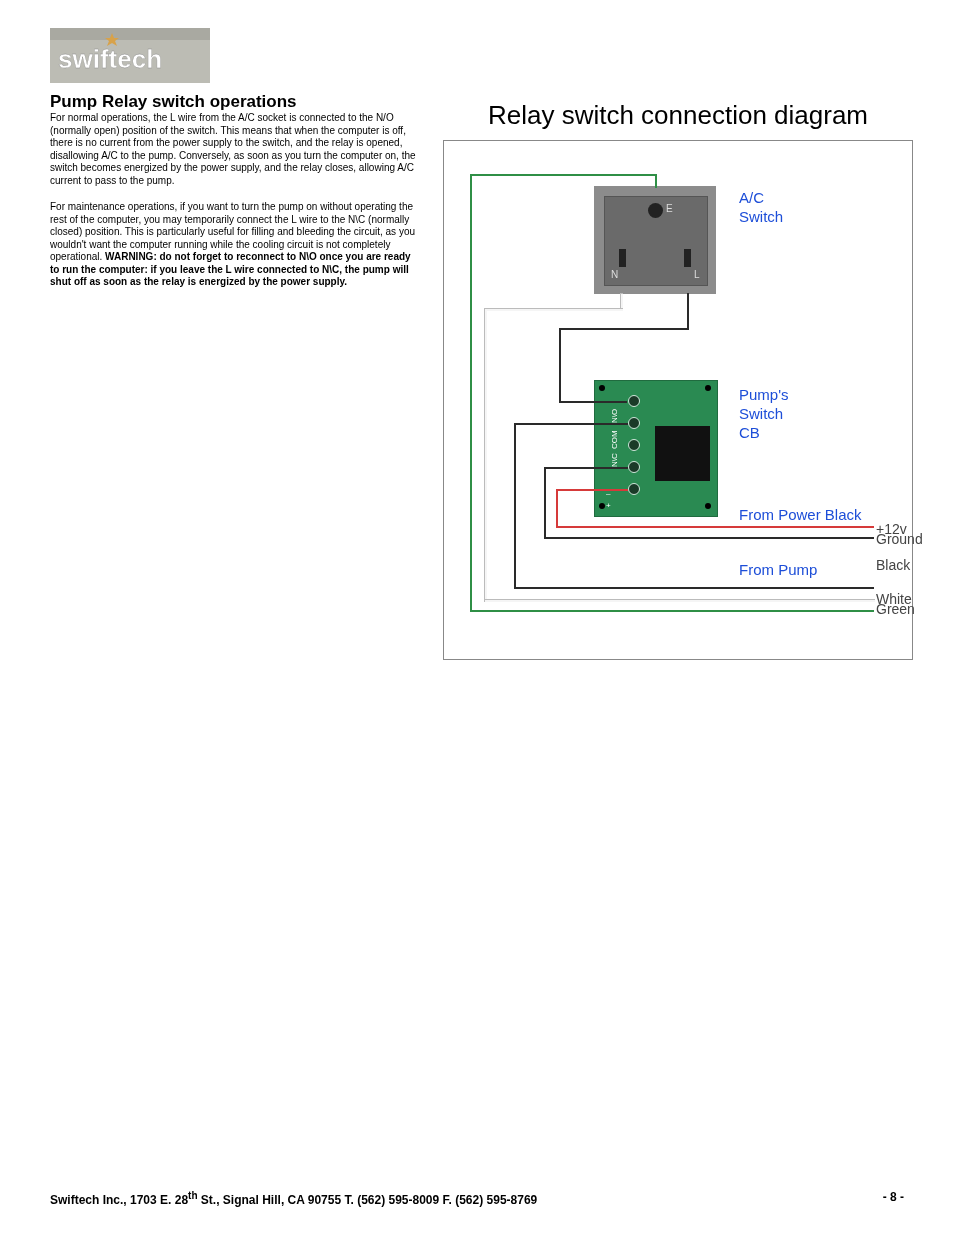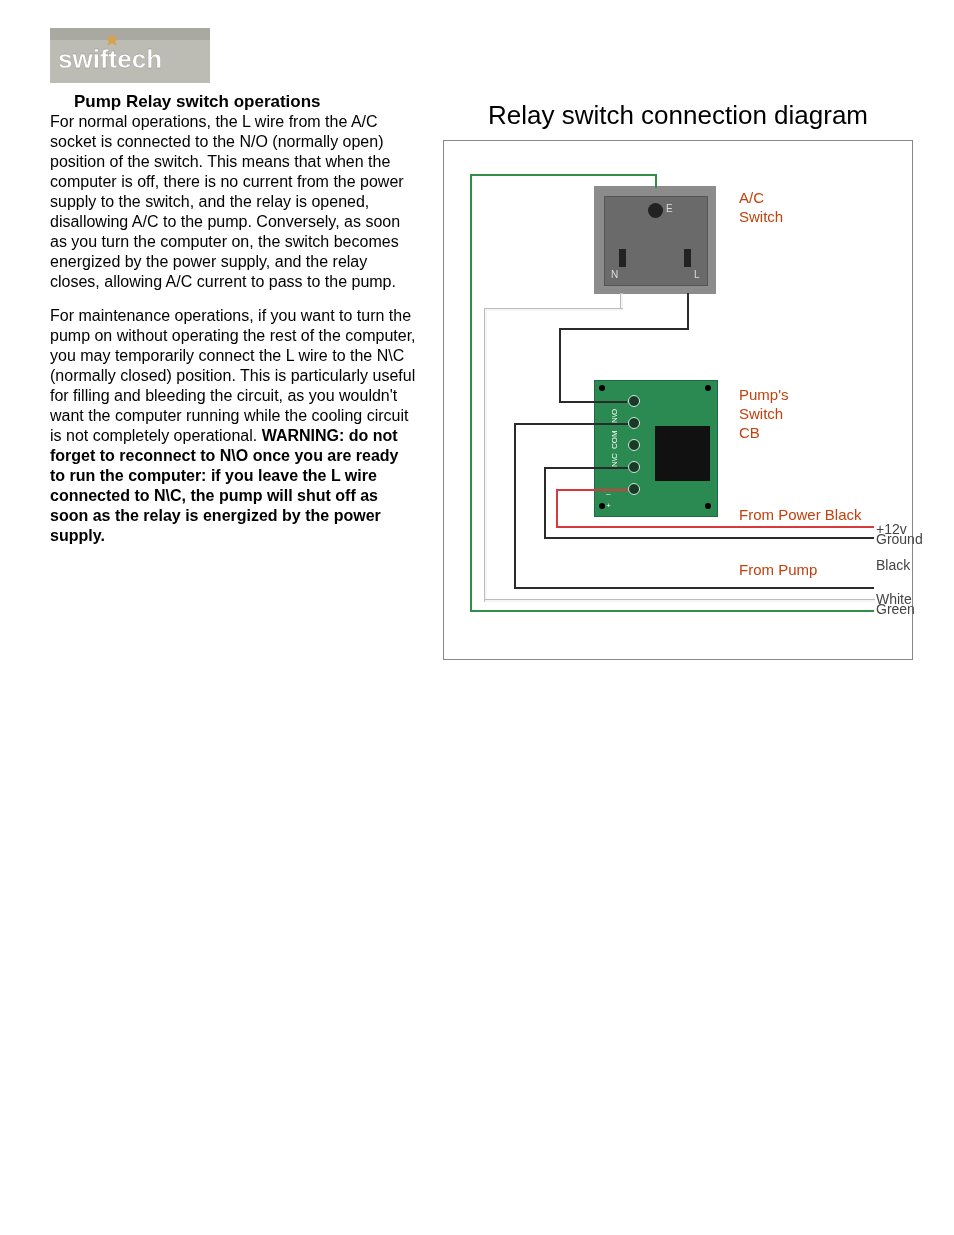--- a/index.html
+++ b/index.html
@@ -18,27 +18,26 @@
   .logo {
     position: absolute;
     left: 50px; top: 28px;
     width: 160px; height: 55px;
   }
   .section-title {
     position: absolute;
     left: 50px; top: 92px;
     font-size: 17px;
     font-weight: bold;
-    margin-left: 24px;
   }
   .bodytext {
     position: absolute;
     left: 50px; top: 112px;
     width: 368px;
-    font-size: 16px;
+    font-size: 10px;
     line-height: 1.25;
   }
   .bodytext p { margin: 0 0 14px 0; }
   .bodytext strong { font-weight: bold; }
   .diagram-title {
     position: absolute;
     left: 443px; top: 100px;
     width: 470px;
     text-align: center;
     font-family: "Century Gothic", "Segoe UI", Arial, sans-serif;
@@ -49,21 +48,21 @@
     position: absolute;
     left: 443px; top: 140px;
     width: 470px; height: 520px;
     border: 1px solid #888;
     box-sizing: border-box;
   }
   .diag-label {
     position: absolute;
     font-family: "Century Gothic", "Segoe UI", Arial, sans-serif;
     font-size: 15px;
-    color: #c2410c;
+    color: #1d4ed8;
     line-height: 1.25;
   }
   .diag-small {
     font-size: 14px;
     color: #444;
     line-height: 1.15;
   }
   
   .socket-outer {
     position: absolute;
@@ -266,14 +265,20 @@
     <div class="wire wk" style="left:100px; top:326px; width:84px; height:2px;"></div>
     <div class="wire wk" style="left:100px; top:326px; width:2px; height:72px;"></div>
     <div class="wire wk" style="left:100px; top:396px; width:330px; height:2px;"></div>
 
     <div class="wire wr" style="left:112px; top:348px; width:72px; height:2px;"></div>
     <div class="wire wr" style="left:112px; top:348px; width:2px; height:38px;"></div>
     <div class="wire wr" style="left:112px; top:385px; width:318px; height:2px;"></div>
 
   </div>
 
+  <div class="footer">
+    <span>
+      <span>Swiftech Inc., 1703 E. 28</span><sup>th</sup><span> St., Signal Hill, CA 90755 T. (562) 595-8009 F. (562) 595-8769</span>
+    </span>
+    <span>- 8 -</span>
+  </div>
 
 </div>
 
 </body></html>

